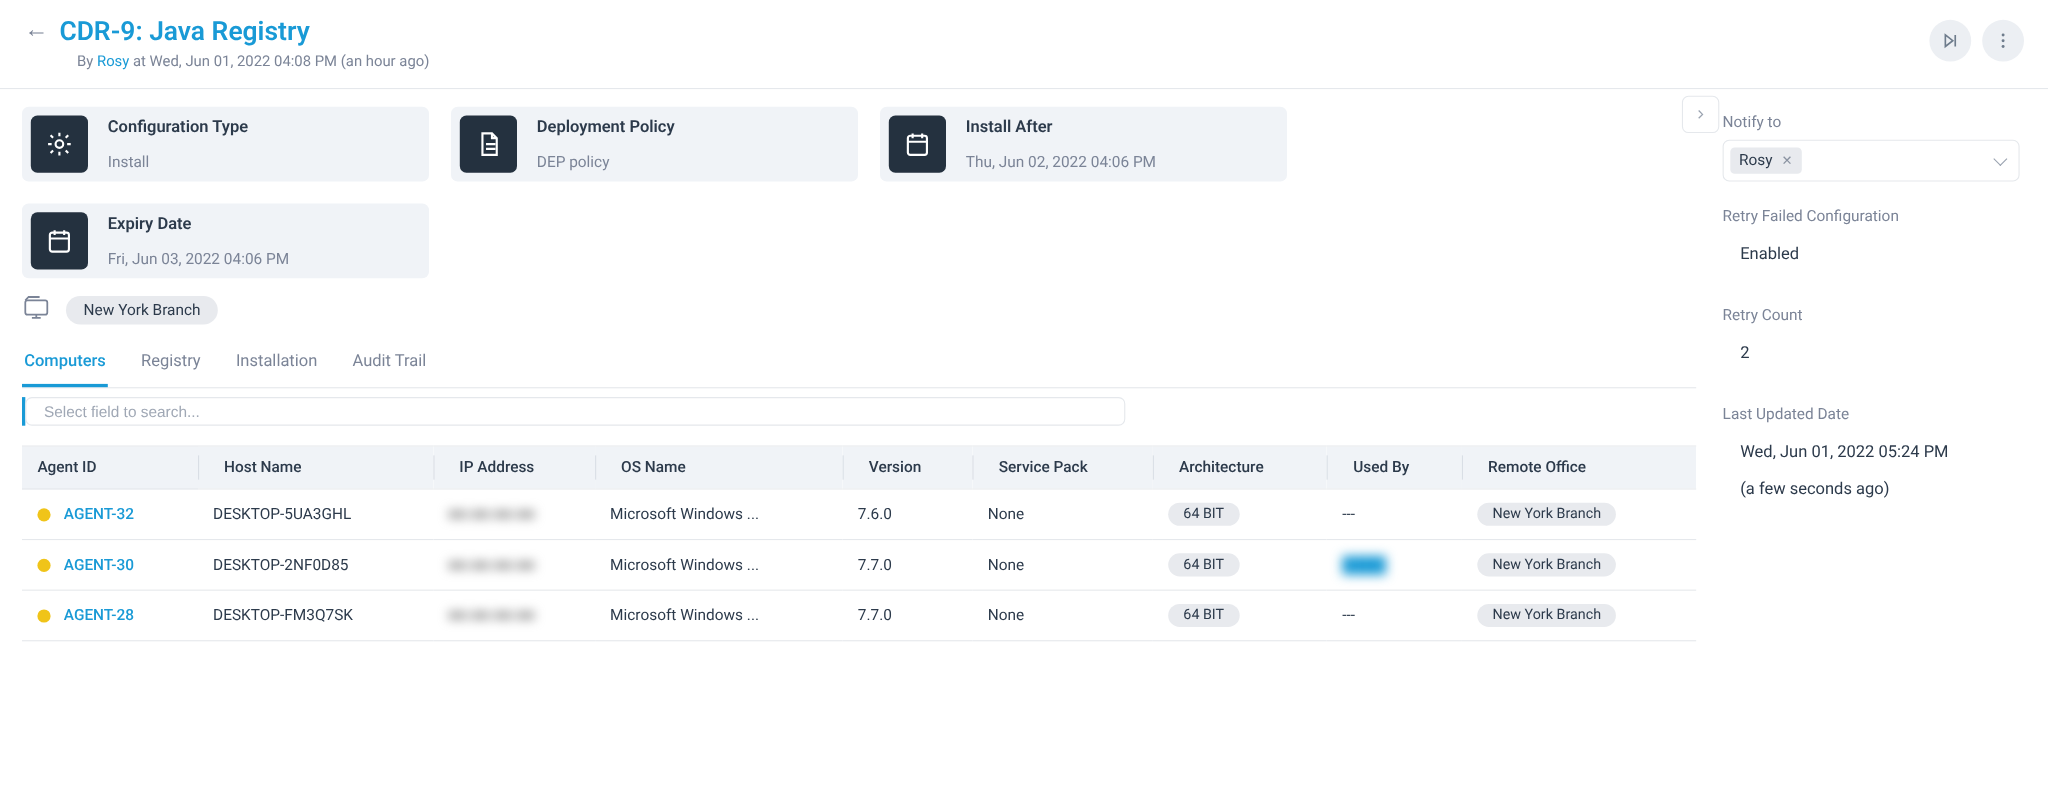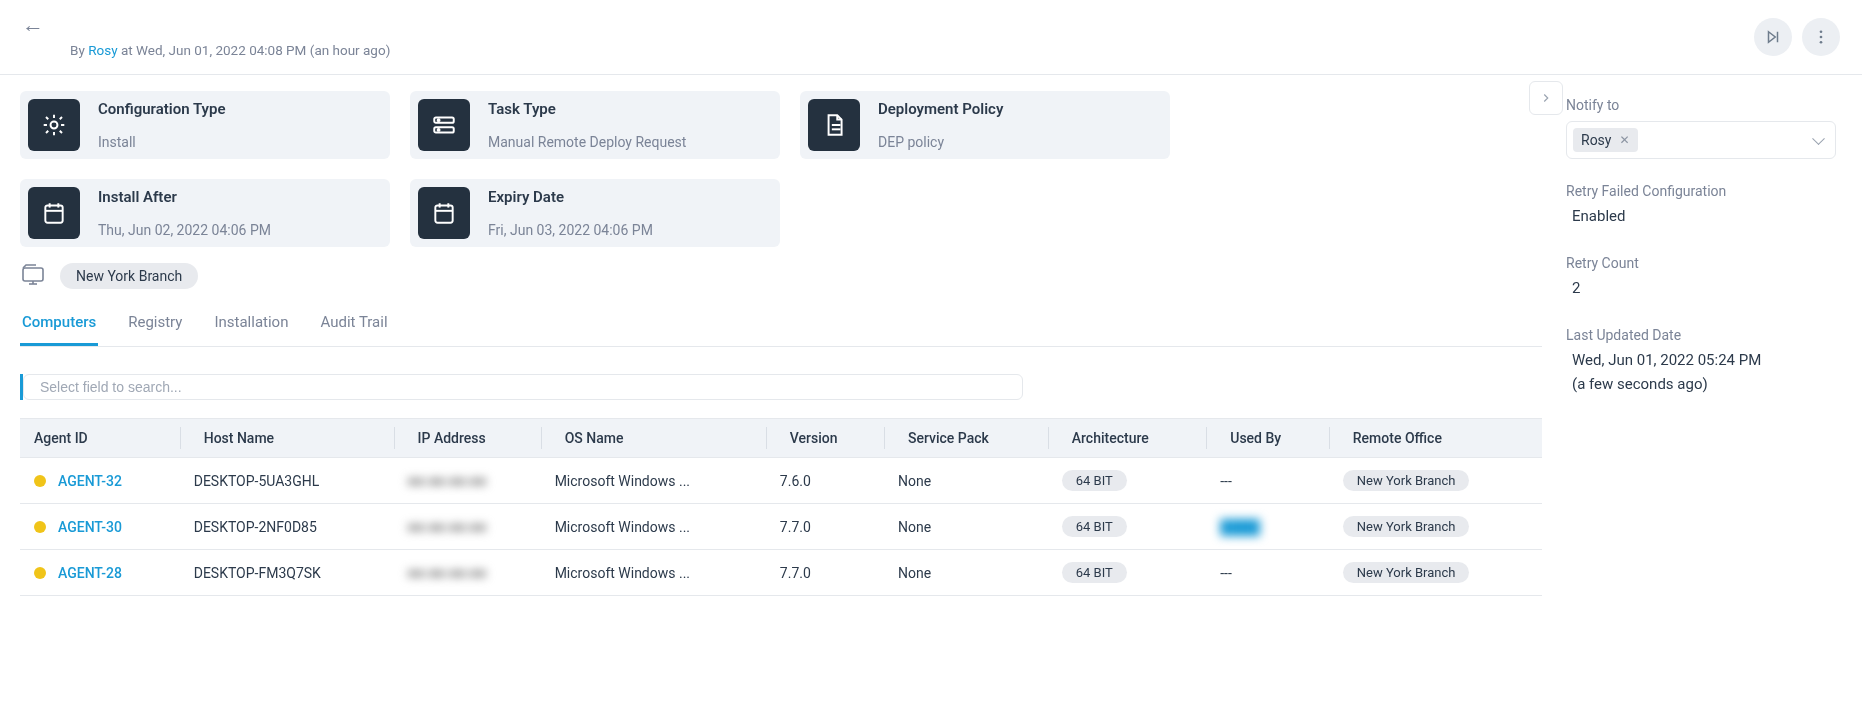--- a/index.html
+++ b/index.html
@@ -49,21 +49,21 @@
   .card-label{font-size:15px;font-weight:600;color:var(--text);margin:0;}
   .card-value{font-size:14px;color:var(--muted);margin:16px 0 0 0;}
 
   
   .scope{display:flex;align-items:center;gap:14px;margin-bottom:16px;}
   .scope-icon{color:var(--muted);}
   .scope-icon svg{width:26px;height:22px;}
   .scope-chip{background:var(--chip);border-radius:16px;padding:5px 16px;font-size:14px;color:var(--text);}
 
   
-  .tabs{display:flex;gap:28px;border-bottom:1px solid var(--border);margin-bottom:27px;}
+  .tabs{display:flex;gap:28px;border-bottom:1px solid var(--border);margin-bottom:8px;}
   .tab{padding:8px 2px 12px 2px;color:var(--muted);font-size:15px;border-bottom:3px solid transparent;}
   .tab.active{color:var(--brand);border-bottom-color:var(--brand);font-weight:500;}
 
   
   .search-wrap{border-left:3px solid var(--brand);padding-left:0;margin-bottom:18px;}
   .search{width:100%;max-width:1000px;border:1px solid var(--border);border-radius:6px;padding:4px 16px;font-size:14px;color:var(--text);}
   .search::placeholder{color:var(--muted-light);}
 
   
   table{width:100%;border-collapse:collapse;max-width:1540px;}
@@ -74,35 +74,36 @@
   .agent-cell{display:flex;align-items:center;gap:12px;}
   .dot{width:12px;height:12px;border-radius:50%;background:var(--yellow);flex-shrink:0;}
   .agent-link{color:var(--brand);font-weight:500;}
   .pill{display:inline-block;background:var(--chip);border-radius:14px;padding:3px 14px;font-size:13px;color:var(--text);}
   .pill-office{background:var(--chip);}
   .blur{filter:blur(5px);color:#888;user-select:none;}
   .blur-blue{filter:blur(5px);color:var(--brand);user-select:none;}
 
   
   .field-label{color:var(--muted);font-size:14px;margin:0 0 8px 0;}
-  .field-value{font-size:15px;color:var(--text);margin:6px;}
+  .field-value{font-size:15px;color:var(--text);margin:16px;}
   .notify-select{border:1px solid var(--border);border-radius:6px;height:38px;display:flex;align-items:center;padding:0 32px 0 6px;position:relative;}
   .notify-select::after{content:"";position:absolute;right:12px;top:50%;width:8px;height:8px;border-right:1.5px solid #9AA3B0;border-bottom:1.5px solid #9AA3B0;transform:translateY(-65%) rotate(45deg);}
   .tag{background:var(--chip);border-radius:4px;padding:4px 8px;font-size:14px;display:inline-flex;align-items:center;gap:8px;}
   .tag-x{color:#8A93A1;font-size:12px;line-height:1;}
 </style>
 </head>
 <body>
 
 <div class="app">
 
   <div class="header">
     <div class="header-left">
       <div class="title-row">
         <span class="back">←</span>
+        <h1 class="page-title">CDR-9: Java Registry</h1>
       </div>
       <p class="subtitle">
         <span class="byline-label">By</span>
         <span class="byline-user">Rosy</span>
         <span>at Wed, Jun 01, 2022 04:08 PM (an hour ago)</span>
       </p>
     </div>
     <div class="header-right">
       <div class="icon-circle">
         <svg viewBox="0 0 24 24" fill="none" stroke="currentColor" stroke-width="2">
@@ -138,34 +139,20 @@
                 <path d="M12 2.5v3M12 18.5v3M4.6 4.6l2.1 2.1M17.3 17.3l2.1 2.1M2.5 12h3M18.5 12h3M4.6 19.4l2.1-2.1M17.3 6.7l2.1-2.1"></path>
               </svg>
           </div>
           <div>
             <p class="card-label">Configuration Type</p>
             <p class="card-value">Install</p>
           </div>
         </div>
 
 
-        <div class="card">
-          <div class="card-icon">
-            <svg viewBox="0 0 24 24" fill="none" stroke="currentColor" stroke-width="1.8">
-                <rect x="3" y="5" width="18" height="5" rx="1.5"></rect>
-                <rect x="3" y="14" width="18" height="5" rx="1.5"></rect>
-                <circle cx="7" cy="7.5" r="0.9" fill="currentColor"></circle>
-                <circle cx="7" cy="16.5" r="0.9" fill="currentColor"></circle>
-              </svg>
-          </div>
-          <div>
-            <p class="card-label">Task Type</p>
-            <p class="card-value">Manual Remote Deploy Request</p>
-          </div>
-        </div>
 
         <div class="card">
           <div class="card-icon">
             <svg viewBox="0 0 24 24" fill="none" stroke="currentColor" stroke-width="1.8">
                 <path d="M7 3h8l4 4v14H7z"></path>
                 <path d="M15 3v4h4"></path>
                 <line x1="10" y1="12" x2="18" y2="12"></line>
                 <line x1="10" y1="16" x2="18" y2="16"></line>
               </svg>
           </div>

